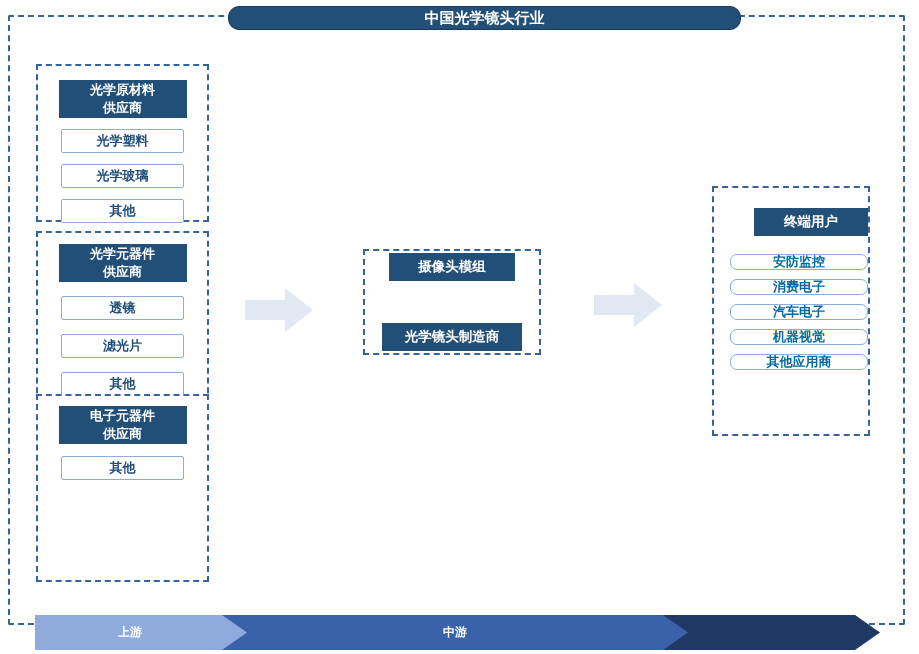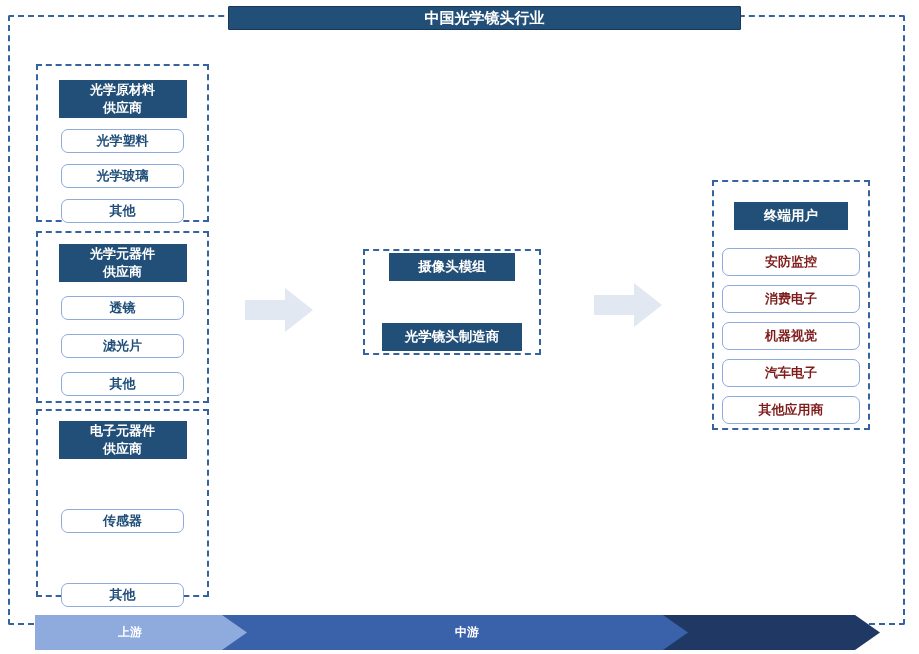--- a/index.html
+++ b/index.html
@@ -6,48 +6,48 @@
   body { background:#ffffff; font-family:"Liberation Sans", sans-serif; }
   .canvas { position:relative; width:919px; height:654px; background:#ffffff; overflow:hidden; }
 
   .outer-frame {
     position:absolute; left:8px; top:15px; width:897px; height:610px;
     border:2px dashed #35639f; border-radius:2px;
   }
 
   .title-box {
     position:absolute; left:228px; top:6px; width:513px; height:24px;
-    background:#224F78; border:1px solid #16395a; border-radius:1px;
+    background:#224F78; border:1px solid #16395a; border-radius:11px;
     color:#ffffff; font-size:15px; font-weight:bold;
     display:flex; align-items:center; justify-content:center;
     z-index:5;
   }
 
   .group {
     position:absolute; left:36px; width:173px;
     border:2px dashed #35639f; background:#ffffff;
     display:flex; flex-direction:column; align-items:center;
   }
   .group-1 { top:64px;  height:158px; }
   .group-2 { top:231px; height:172px;align-items:center; }
-  .group-3 { top:409px; height:188px;gap:38px; }
+  .group-3 { top:394px; height:188px; }
 
   .group-header {
     width:128px; min-height:38px; margin-top:14px;
     background:#224F78; color:#ffffff;
     font-size:13px; font-weight:bold; line-height:1.35;
     display:flex; align-items:center; justify-content:center; text-align:center;
     white-space:pre-line;
   }
   .group-2 .group-header { margin-top:11px; }
   .group-3 .group-header { margin-top:10px; }
 
   .item {
     width:123px; min-height:24px;
-    background:#ffffff; border:1.5px solid #8FAADC; border-radius:7px;
+    background:#ffffff; border:1.5px solid #8FAADC; border-radius:2px;
     color:#1F4E79; font-size:13px; font-weight:bold;
     display:flex; align-items:center; justify-content:center; text-align:center;
     white-space:pre-line; line-height:1.3; padding:2px 2px;
   }
   .group-1 .item { margin-top:11px; }
   .group-2 .item { margin-top:14px; }
   .group-3 .item { margin-top:12px; }
 
   .mid-frame {
     position:absolute; left:363px; top:249px; width:178px; height:106px;
@@ -57,48 +57,48 @@
   }
   .mid-box {
     background:#224F78; color:#ffffff; font-size:13.5px; font-weight:bold;
     display:flex; align-items:center; justify-content:center;
     height:28px;
   }
   .mid-box-1 { width:126px; }
   .mid-box-2 { width:140px; }
 
   .right-frame {
-    position:absolute; left:712px; top:180px; width:158px; height:250px;
+    position:absolute; left:712px; top:186px; width:158px; height:250px;
     border:2px dashed #35639f;
-    display:flex; flex-direction:column; align-items:center;
+    display:flex; flex-direction:column; align-items:flex-end;
   }
   .right-header {
     width:114px; height:28px; margin-top:20px; margin-bottom:9px;
     background:#224F78; color:#ffffff; font-size:13.5px; font-weight:bold;
     display:flex; align-items:center; justify-content:center;
   }
   .right-item {
-    width:138px; height:28px; margin-top:9px;
+    width:138px; height:16px; margin-top:9px;
     background:#ffffff; border:1.5px solid #8FAADC; border-radius:7px;
-    color:#7f1d1d; font-size:13px; font-weight:bold;
+    color:#0369a1; font-size:13px; font-weight:bold;
     display:flex; align-items:center; justify-content:center;
   }
 
   .flow-arrow { position:absolute; }
   .flow-arrow-1 { left:245px; top:288px; }
   .flow-arrow-2 { left:594px; top:283px; }
 
   .stage-bar { position:absolute; left:0px; top:615px; width:919px; height:35px; z-index:4; }
   .stage-label {
     position:absolute; top:615px; height:35px; z-index:6;
     color:#ffffff; font-size:12px; font-weight:bold;
     display:flex; align-items:center; justify-content:center;
   }
   .stage-label-1 { left:35px;  width:190px; }
-  .stage-label-2 { left:252px; width:430px;text-align:center; }
+  .stage-label-2 { left:240px; width:430px;text-align:center; }
   .stage-label-3 { left:690px; width:170px; }
 </style>
 </head>
 <body>
 
 <div class="canvas">
 
   <div class="outer-frame"></div>
 
   <div class="title-box">中国光学镜头行业</div>
@@ -115,21 +115,20 @@
     <div class="group-header">光学元器件
 供应商</div>
     <div class="item">透镜</div>
     <div class="item">滤光片</div>
     <div class="item">其他</div>
   </div>
 
   <div class="group group-3">
     <div class="group-header">电子元器件
 供应商</div>
-    <div class="item">传感器</div>
     <div class="item">其他</div>
   </div>
 
   <div class="flow-arrow flow-arrow-1">
     <svg width="68" height="44" viewBox="0 0 68 44">
       <path d="M0,12 L40,12 L40,0 L68,22 L40,44 L40,32 L0,32 Z" fill="#E2E8F1"></path>
     </svg>
   </div>
 
   <div class="mid-frame">
@@ -140,22 +139,22 @@
   <div class="flow-arrow flow-arrow-2">
     <svg width="68" height="44" viewBox="0 0 68 44">
       <path d="M0,12 L40,12 L40,0 L68,22 L40,44 L40,32 L0,32 Z" fill="#E2E8F1"></path>
     </svg>
   </div>
 
   <div class="right-frame">
     <div class="right-header">终端用户</div>
     <div class="right-item">安防监控</div>
     <div class="right-item">消费电子</div>
+    <div class="right-item">汽车电子</div>
     <div class="right-item">机器视觉</div>
-    <div class="right-item">汽车电子</div>
     <div class="right-item">其他应用商</div>
   </div>
 
   <svg class="stage-bar" viewBox="0 0 919 35">
     <polygon points="660,0 855,0 880,17.5 855,35 660,35" fill="#1F3864"></polygon>
     <polygon points="218,0 663,0 688,17.5 663,35 218,35" fill="#3A62AB"></polygon>
     <polygon points="35,0 222,0 247,17.5 222,35 35,35" fill="#8FAADC"></polygon>
   </svg>
   <div class="stage-label stage-label-1">上游</div>
   <div class="stage-label stage-label-2">中游</div>

